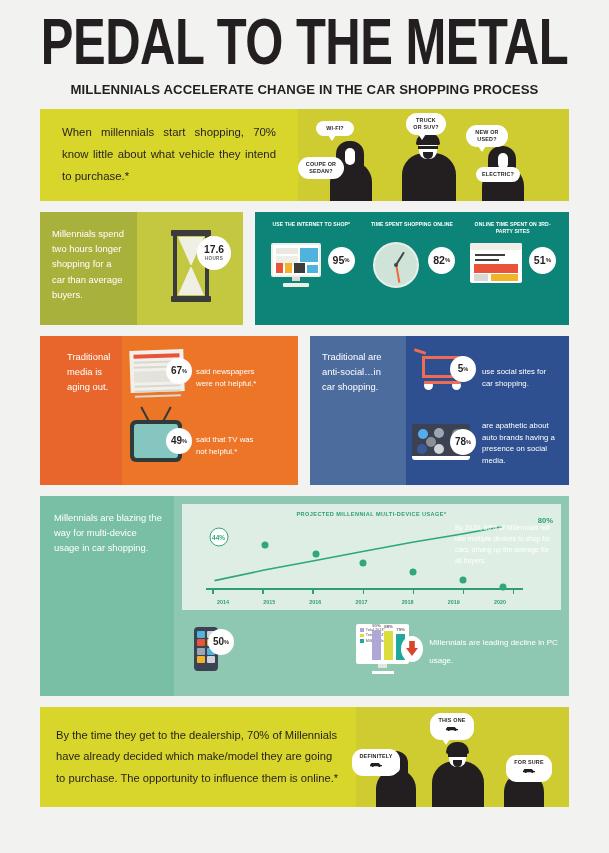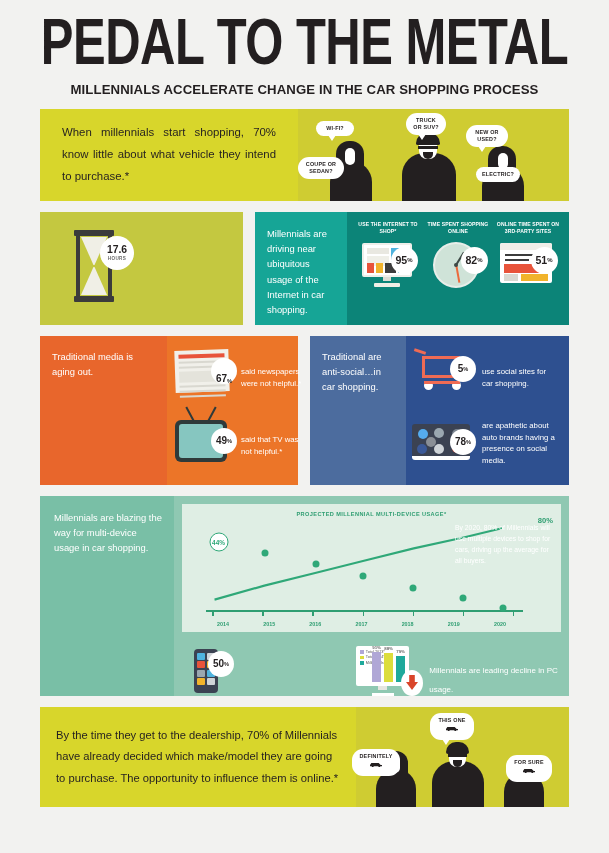--- a/index.html
+++ b/index.html
@@ -112,21 +112,21 @@
     border-radius: 50%; background: #cfe3d8; border: 2.5px solid #e8eee9; }
 
   
   .browser { position: absolute; left: 3px; top: 4px; width: 52px; height: 40px;
     background: #fff; border-radius: 2px; overflow: hidden; }
   .bbar { height: 7px; background: #efeee8; }
 
   
   .sec3 { display: flex; gap: 12px; margin-top: 11px; height: 149px; }
   .sec3a { width: 258px; display: flex; }
-  .sec3a-lbl { background: #e8662c; width: 127px; padding: 13px 10px 0 12px; }
+  .sec3a-lbl { background: #e8662c; width: 82px; padding: 13px 10px 0 27px; }
   .sec3a-art { background: #ec7528; flex: 1; position: relative; }
   .sec3b { flex: 1; display: flex; }
   .sec3b-lbl { background: #4c6c9e; width: 96px; padding: 13px 10px 0 12px; }
   .sec3b-art { background: #2e5090; flex: 1; position: relative; }
 
   .statline { position: absolute; display: flex; align-items: flex-end; }
   .statline .cap { font-size: 7.8px; line-height: 1.5; color: #fff; }
   .minibadge {
     background: #fff; border-radius: 50%; width: 26px; height: 26px;
     display: flex; align-items: center; justify-content: center;
@@ -155,21 +155,21 @@
   
   .laptop { position: absolute; left: 6px; top: 88px; width: 58px; }
   .lscreen { height: 32px; background: #3b4252; border-radius: 3px 3px 0 0; position: relative; }
   .lbase { height: 4px; background: #fff; border-radius: 0 0 3px 3px; }
   .soc { position:absolute; width: 10px; height: 10px; border-radius: 50%; }
 
   
   .sec4 { margin-top: 11px; display: flex; height: 200px; }
   .sec4-lbl { background: #79bfa6; width: 134px; padding: 14px 12px 0 14px; }
   .sec4-art { background: #8fc8b2; flex: 1; position: relative; padding: 8px; }
-  .chartbox { background: #dfeee4; height: 128px; position: relative; display:flex;justify-content:center; }
+  .chartbox { background: #dfeee4; height: 106px; position: relative; display:flex;justify-content:center; }
   .chartmain { flex: 1; position: relative; padding: 7px 0 0 0; }
   .charttitle {
     font-size: 5.6px; font-weight: bold; color: #2f9e72;
     letter-spacing: 0.4px; text-align: center;
   }
   .plot { position: absolute; left: 24px; right: 42px; top: 18px; bottom: 20px; }
   .axis { position: absolute; left: 0; right: -4px; bottom: 0; height: 1.5px; background: #2f9e72; }
   .tick { position: absolute; width: 1.5px; height: 4px; background: #2f9e72; bottom: -4px; }
   .xlabels { position: absolute; left: 18px; right: 38px; bottom: 5px; display: flex; }
   .xlabels span { flex: 1; text-align: center; font-size: 5.4px; font-weight: bold; color: #2f9e72; }
@@ -184,21 +184,21 @@
   .sidenote { width: 118px; padding: 12px 8px 0 4px; }
   .sidenote p { font-size: 6.8px; line-height: 1.62; color: #ffffff; }
 
   .sec4-bottom { display: flex; align-items: center; margin-top: 6px; height: 66px; }
   .phonegrp { display: flex; align-items: center; width: 46%; position: relative; }
   .phone { width: 24px; height: 44px; background: #3b4252; border-radius: 4px; padding: 4px 3px; margin-left: 12px; }
   .pgrid { display: grid; grid-template-columns: 1fr 1fr; gap: 1.5px; }
   .pgrid i { display:block; height: 7px; border-radius: 1px; }
   .pccap { font-size: 8px; line-height: 1.55; color: #fff; }
 
-  .pcgrp { display: flex; align-items: flex-end; flex: 1; position: relative; }
+  .pcgrp { display: flex; align-items: center; flex: 1; position: relative; }
   .pcmon { width: 62px; position: relative; }
   .pcscreen { background: #fff; height: 40px; border-radius: 2px; position: relative; padding: 4px; }
   .pcstand { width: 22px; height: 3px; background: #fff; margin: 3px auto 0; }
   .bars { position: absolute; right: 4px; bottom: 4px; display: flex; align-items: flex-end; gap: 3px; height: 30px; }
   .bar { width: 9px; }
   .barval { position: absolute; top: -7px; left: 50%; transform: translateX(-50%); font-size: 4.4px; font-weight: bold; color: #6d6d6d; }
   .legend { position: absolute; left: 4px; top: 4px; }
   .legend div { display:flex; align-items:center; font-size: 3.8px; color: #555; margin-bottom: 1.5px; }
   .legend i { width: 3.5px; height: 3.5px; margin-right: 2px; display:block; }
   .arrowbadge { width: 26px; height: 26px; border-radius: 50%; background: #fff;
@@ -256,42 +256,42 @@
         <div class="bubble" style="left:108px;top:4px;width:40px;">TRUCK OR SUV?</div>
         <div class="bubble" style="left:168px;top:16px;width:42px;">NEW OR USED?</div>
         <div class="bubble noTail" style="left:0px;top:48px;width:46px;">COUPE OR SEDAN?</div>
         <div class="bubble noTail" style="left:178px;top:58px;width:44px;">ELECTRIC?</div>
       </div>
     </div>
   </div>
 
   <div class="sec2">
     <div class="sec2a">
+      <div class="sec2a-lbl">
+        <div class="lbl">Millennials spend two hours longer shopping for a car than average buyers.</div>
+      </div>
       <div class="sec2a-art">
         <div class="hourglass">
           <div class="hgbar" style="top:0;"></div>
           <div class="hgbar" style="bottom:0;"></div>
           <div class="hgpost" style="left:2px;"></div>
           <div class="hgpost" style="right:2px;"></div>
           <div class="hgglass">
               <div class="hgtop"></div>
               <div class="hgbot"></div>
             </div>
         </div>
         <div class="hrsbadge" style="left:60px;">
           <div class="n">17.6</div>
           <div class="u">HOURS</div>
         </div>
       </div>
     </div>
 
     <div class="sec2b">
-      <div class="sec2b-lbl">
-        <div class="lbl">Millennials are driving near ubiquitous usage of the Internet in car shopping.</div>
-      </div>
       <div class="sec2b-art">
         <div class="statgrid">
 
           <div class="statcol">
             <div class="statcap">USE THE INTERNET TO SHOP*</div>
             <div class="statart">
               <div class="monitor">
                 <div class="mscreen">
                   <div style="position:absolute;left:3px;top:3px;width:22px;height:6px;background:#e9e8e1;"></div>
                   <div style="position:absolute;left:3px;top:11px;width:22px;height:10px;background:#efefe8;"></div>
@@ -356,21 +356,21 @@
       <div class="sec3a-art">
         <div class="news">
           <div style="height:4px;background:#e8533a;margin:4px 4px 0;"></div>
           <div class="newsline"></div>
             <div class="newsline"></div>
           <div style="height:11px;background:#e4e3db;margin:3px 4px;"></div>
           <div class="newsline"></div>
             <div class="newsline"></div>
             <div class="newsline"></div>
         </div>
-        <div class="minibadge" style="left:44px;top:22px;align-items:flex-end;">
+        <div class="minibadge" style="left:44px;top:22px;">
           <span>67</span>
             <sup>%</sup>
         </div>
         <div class="statline" style="left:74px;top:30px;width:72px;">
           <span class="cap">said newspapers were not helpful.*</span>
         </div>
 
         <div class="tv">
           <div class="tvant" style="left:14px;transform:rotate(-28deg);"></div>
           <div class="tvant" style="left:36px;transform:rotate(28deg);"></div>

